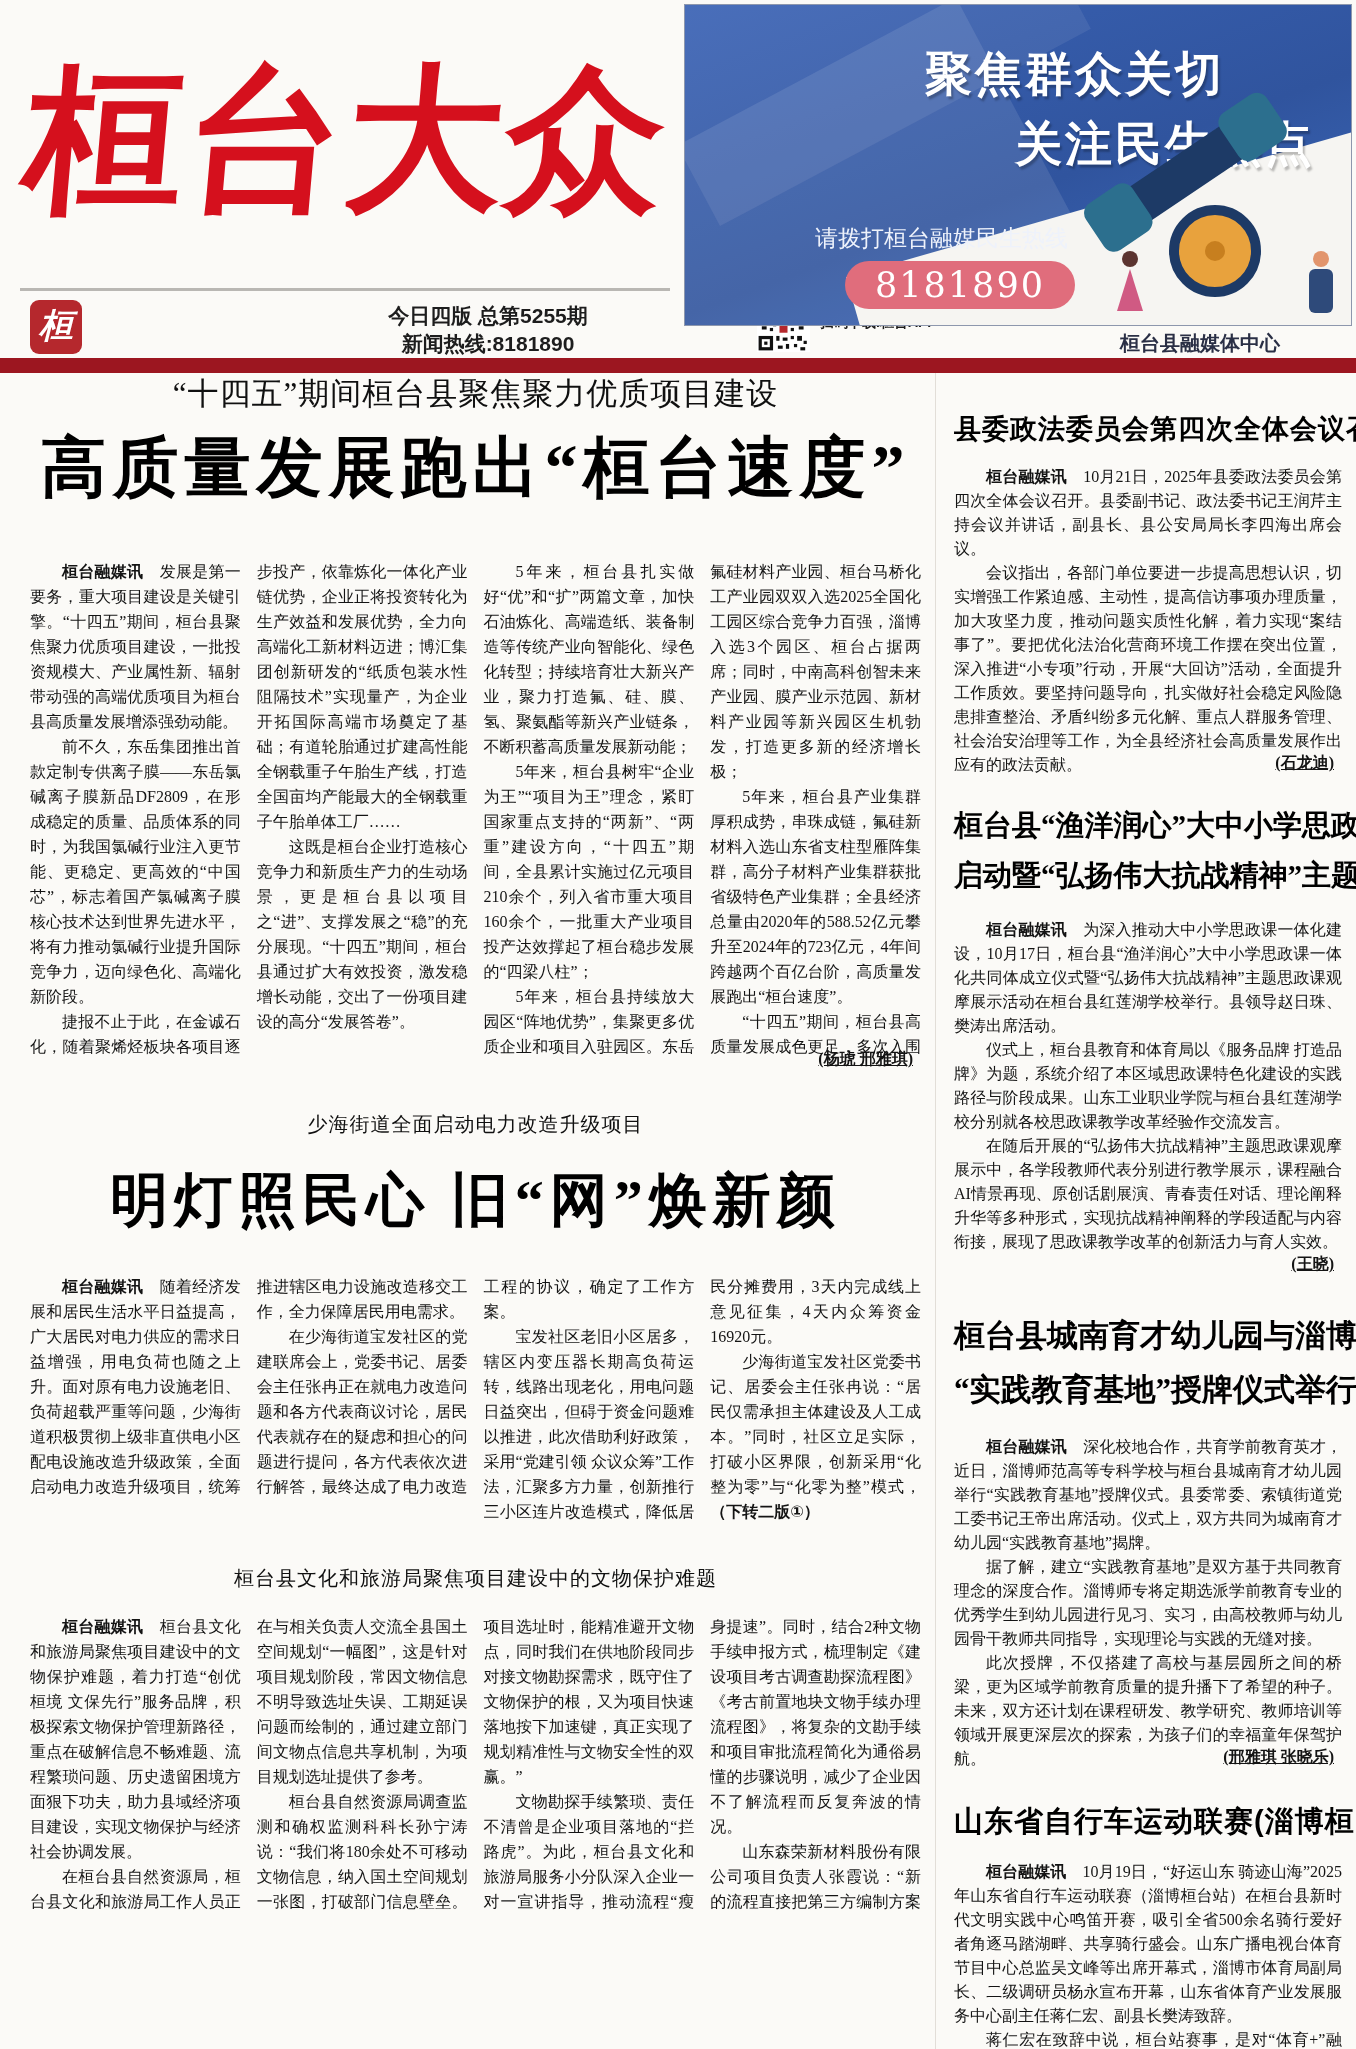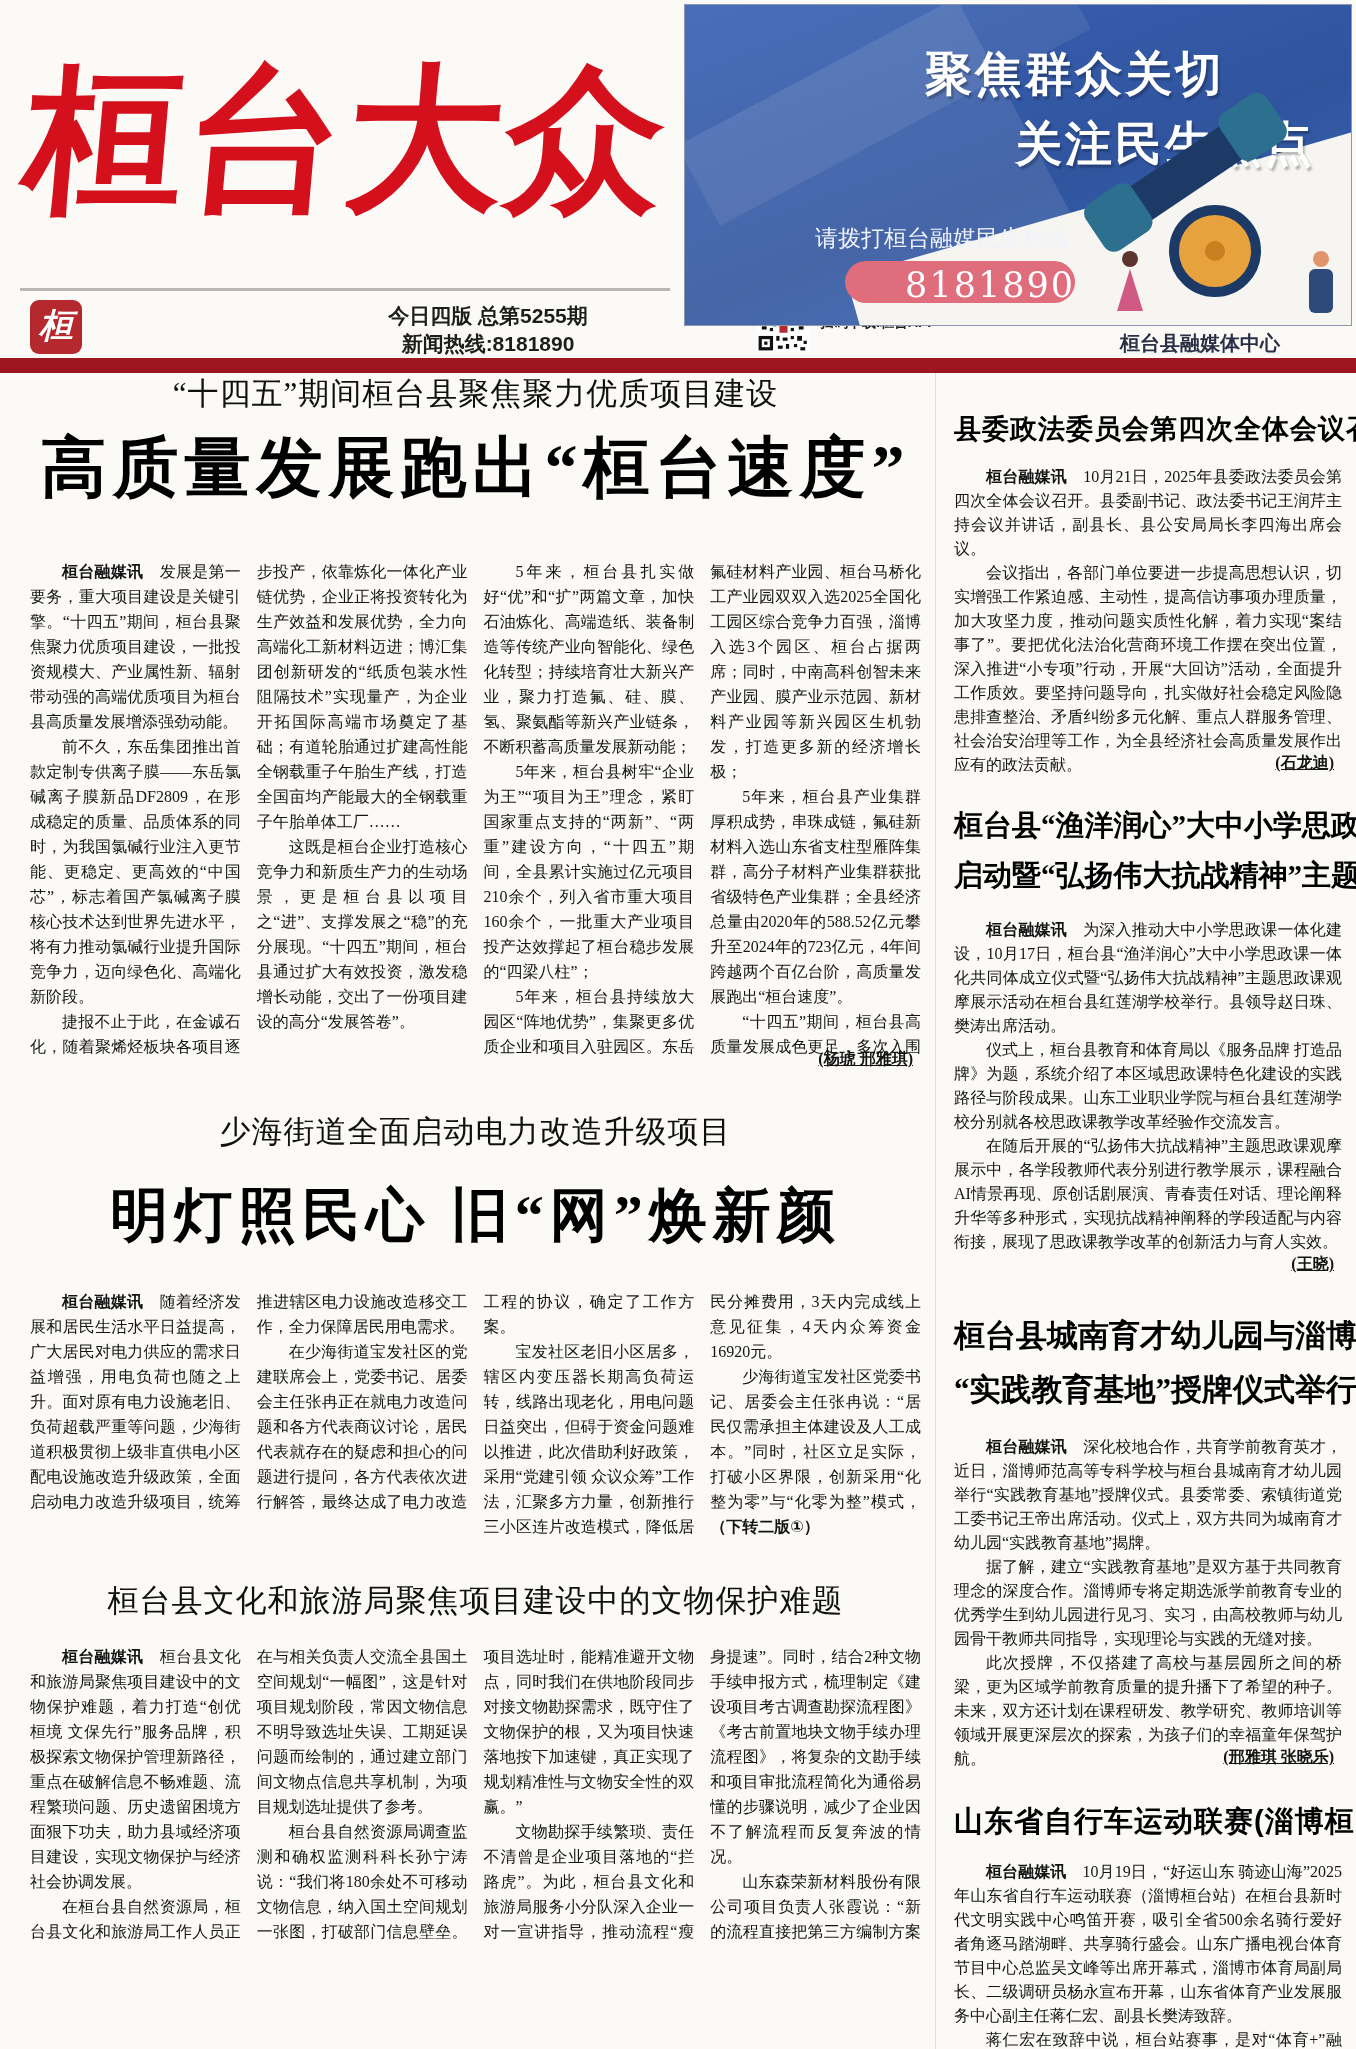--- a/index.html
+++ b/index.html
@@ -39,43 +39,43 @@
   .promo .streak2 { position:absolute; left:-60px; top:-160px; width:420px; height:300px;
     background:rgba(255,255,255,.08); transform:rotate(-28deg); }
   .promo .white-corner { position:absolute; right:-80px; bottom:-130px; width:560px; height:260px;
     background:#f6f5f2; transform:rotate(-16deg); }
   .promo-line { position:absolute; color:#fff; font-weight:900; font-size:47px; letter-spacing:3px;
     font-family:"Liberation Sans","DejaVu Sans",sans-serif; text-shadow:2px 3px 2px rgba(0,0,0,.25);}
   .promo-line1 { left:240px; top:38px; }
   .promo-line2 { left:330px; top:108px; }
   .promo-hotline-label { position:absolute; left:130px; top:218px; color:#eef2fb; font-size:23px;
     font-family:"Liberation Sans","DejaVu Sans",sans-serif; }
-  .promo-pill { position:absolute; left:160px; top:256px; width:230px; height:42px; background:#e06d7c;
-    border-radius:26px; color:#fff; font-size:35px; line-height:48px; text-align:right; letter-spacing:2px;
+  .promo-pill { position:absolute; left:160px; top:256px; width:230px; height:48px; background:#e06d7c;
+    border-radius:26px; color:#fff; font-size:35px; line-height:48px; text-align:center; letter-spacing:2px;
     font-family:"DejaVu Serif","Liberation Serif",serif; }
   .handset { position:absolute; right:70px; top:148px; width:190px; height:40px; background:#1d3a66;
     border-radius:20px; transform:rotate(-34deg); }
   .handset:before, .handset:after { content:""; position:absolute; width:56px; height:56px; background:#2c6f8e;
     border-radius:12px; top:-9px; }
   .handset:before { left:-14px; } .handset:after { right:-14px; }
   .dial { position:absolute; right:90px; top:200px; width:92px; height:92px; border-radius:50%;
     background:#e8a23d; border:10px solid #1d3a66; }
   .dial:after { content:""; position:absolute; left:26px; top:26px; width:20px; height:20px; border-radius:50%; background:#c77f1f; }
   .person { position:absolute; }
   .p1-head { width:16px; height:16px; border-radius:50%; background:#5b3430; margin:0 auto 2px; }
   .p1-body { width:26px; height:42px; background:#d05a83; clip-path:polygon(50% 0,100% 100%,0 100%); }
   .p2-head { width:16px; height:16px; border-radius:50%; background:#e2956d; margin:0 auto 2px; }
   .p2-body { width:24px; height:44px; background:#2e4a7a; border-radius:6px; }
   .band { position:absolute; left:0; top:358px; width:1356px; height:15px; background:#9c1620; }
   
   .content { position:absolute; left:0; top:373px; width:1356px; height:1676px; display:flex; }
   .main { width:935px; padding:0 14px 0 30px; }
   .sidebar { width:421px; padding:0 14px 0 18px; border-left:1px solid #e2ded8; }
   .kicker { text-align:center; font-size:31px; letter-spacing:1px; color:#101010; }
-  .kicker.small { font-size:31px;margin-top:41px; }
+  .kicker.small { font-size:20px;margin-top:41px; }
   .headline { text-align:center; font-weight:900; color:#000;
     font-family:"Liberation Serif","DejaVu Serif",serif; white-space:nowrap; }
   .hl1 { font-size:66px; letter-spacing:6px; margin-top:8px; }
   .hl2 { font-size:58px; letter-spacing:6px; margin-top:24px; }
   .hl3 { font-size:54px; letter-spacing:0px; margin-top:10px; }
   .body-cols { column-count:4; column-gap:16px; text-align:justify; overflow:hidden; }
   .main .body-cols { font-size:16px; line-height:25px; }
   .para { text-indent:2em; }
   .para b { font-family:"Liberation Sans","DejaVu Sans",sans-serif; font-weight:bold; }
   .byline { text-align:right; font-weight:bold; padding-right:8px;text-decoration:underline; }

